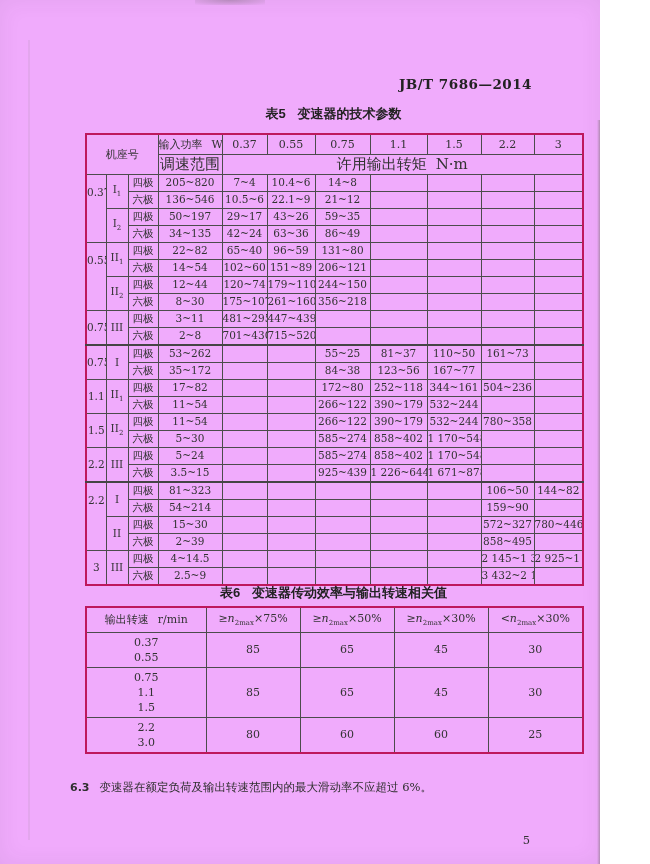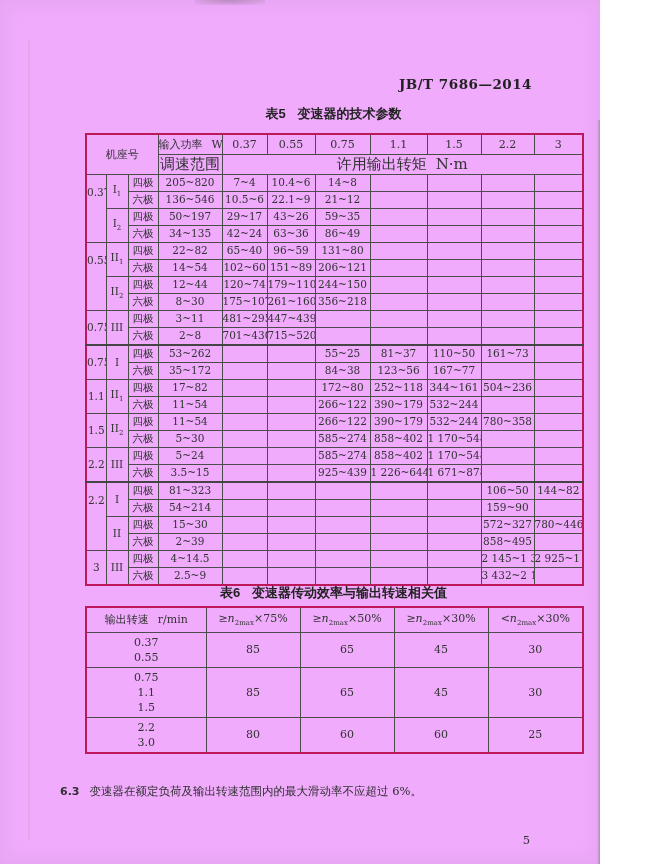--- a/index.html
+++ b/index.html
@@ -44,22 +44,22 @@
   .unit { margin-left:9px; }
   .subsc { font-size:7px; vertical-align:-3px; }
   .ivar { font-style:italic; font-family:"DejaVu Serif",serif; }
 
   #t6 thead tr:nth-child(1) th { height:24px; font-size:11px; }
   #t6 thead tr:nth-child(2) th { height:20px; font-size:11px; }
   #t6 tbody td { font-size:11px; }
   #t6 .specline { line-height:15px; }
   #t6 tbody tr td { padding:2px 0; }
 
-  .notes { position:absolute; left:60px; top:779px; width:512px;
-    font-size:11.5px; line-height:24px; color:#2f2f2f; text-align:justify; }
+  .notes { position:absolute; left:70px; top:779px; width:512px;
+    font-size:11.5px; line-height:17px; color:#2f2f2f; text-align:justify; }
   .note { margin-bottom:3px; }
   .note .num { font-family:"DejaVu Sans","Liberation Sans",sans-serif;
     font-weight:bold; margin-right:10px; font-size:11px; }
 
   .page-number { position:absolute; top:833px; right:70px; font-size:11.5px; color:#333; }
 </style>
 </head>
 <body>
 
 <div class="page">

